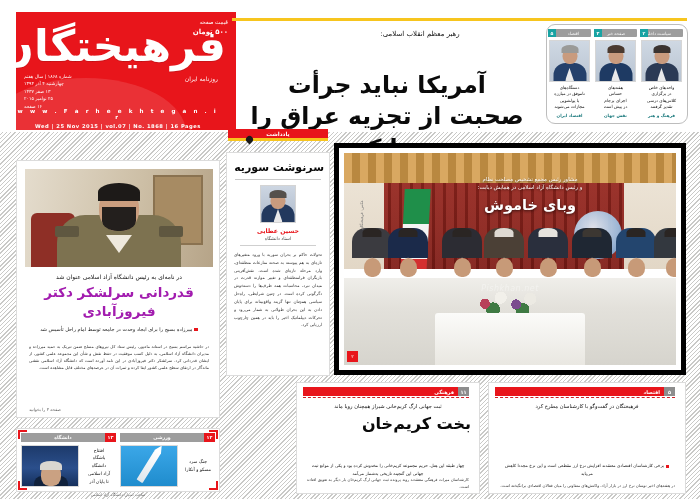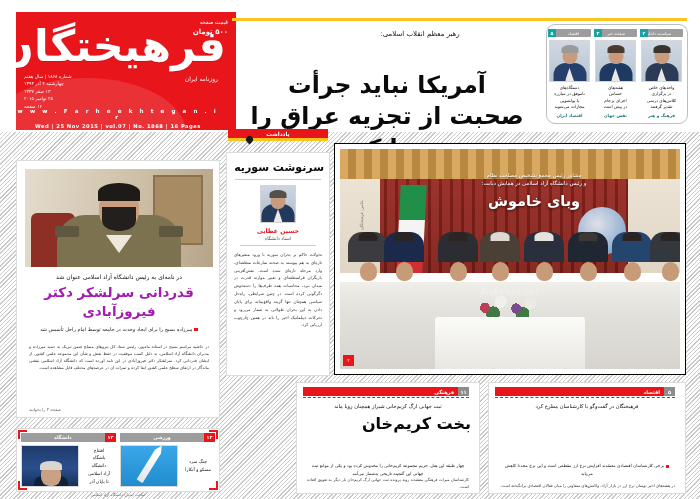--- a/index.html
+++ b/index.html
@@ -462,21 +462,21 @@
     max-height: 116px;
     overflow: hidden;
   }
 
   
   .mainphoto-wrap {
     position: absolute;
     left: 334px; top: 143px;
     width: 352px; height: 232px;
     background: #fff;
-    border: 1px solid #000000;
+    border: 5px solid #000000;
     padding: 5px;
   }
   .mainphoto {
     position: relative;
     width: 100%; height: 100%;
     overflow: hidden;
     background: #7c1d1a;
   }
   .mp-curtain {
     position: absolute; inset: 0;

